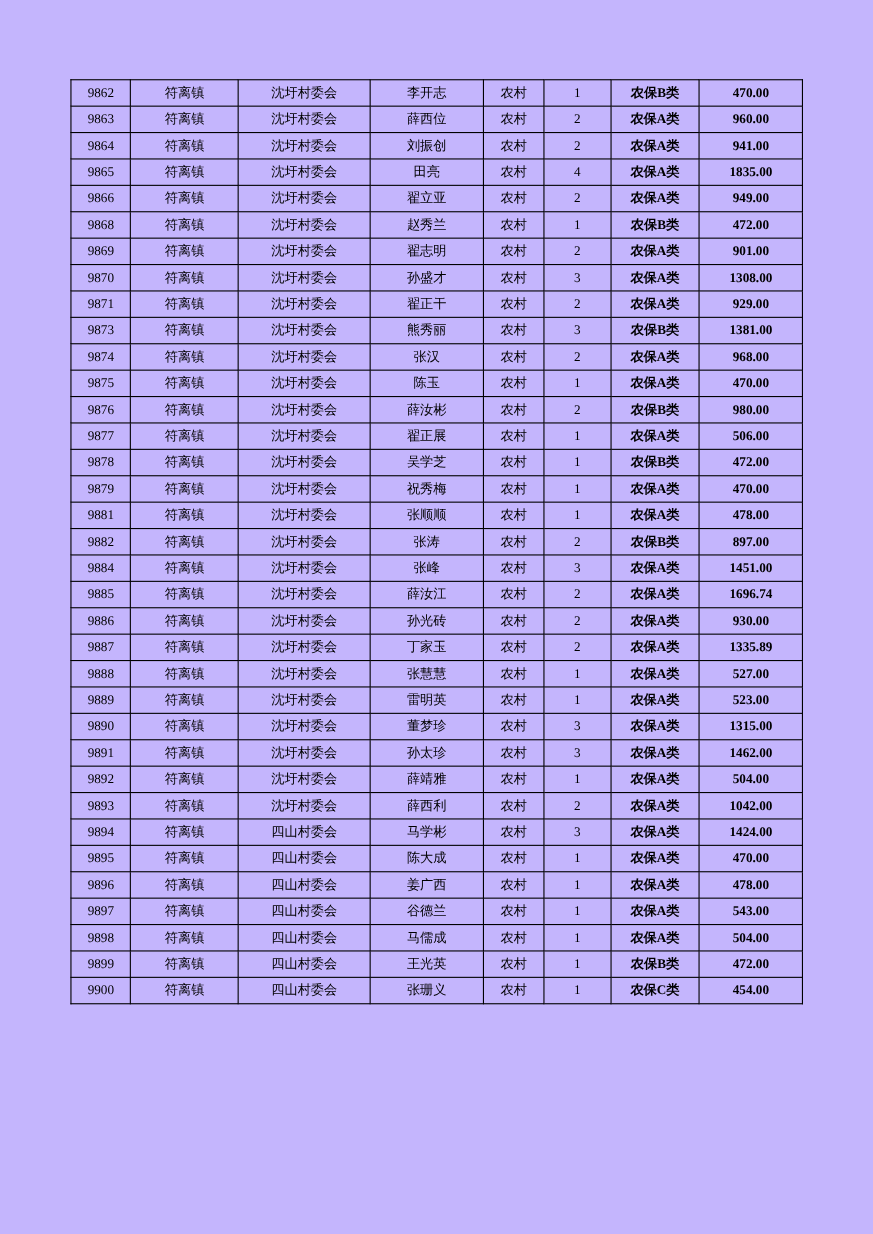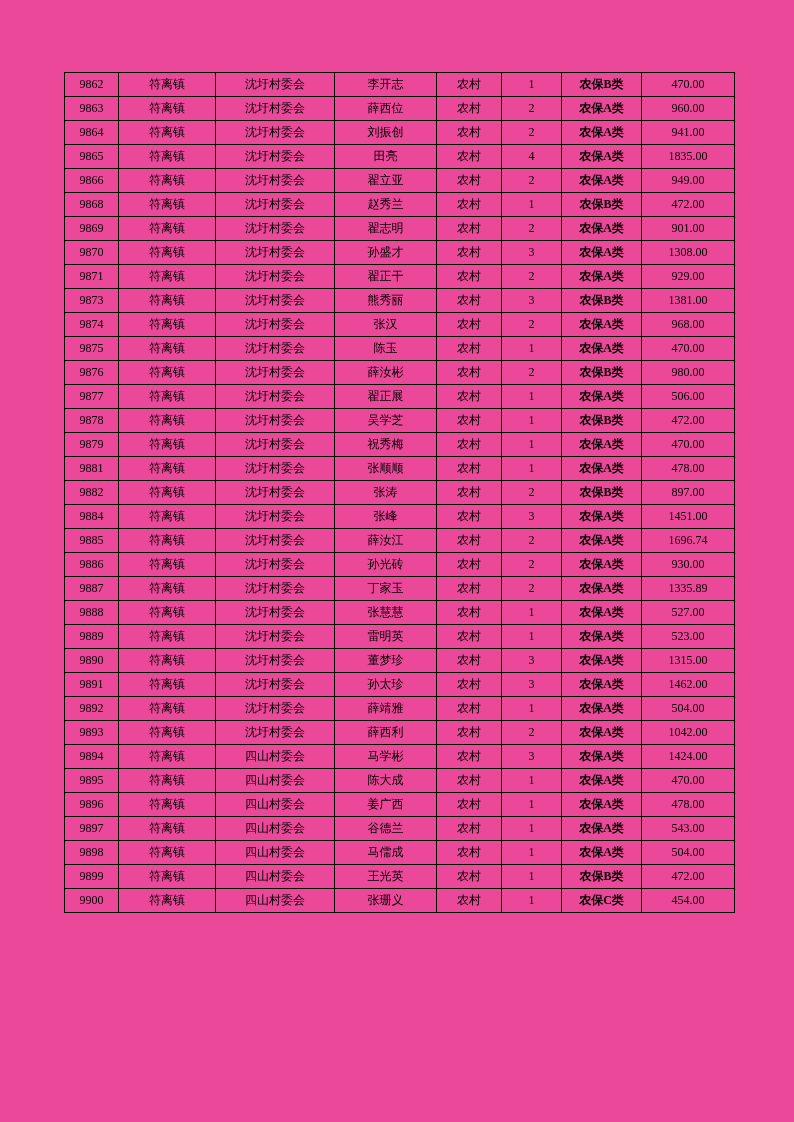--- a/index.html
+++ b/index.html
@@ -4,21 +4,21 @@
 <style>
   html, body {
     margin: 0;
     padding: 0;
     background: #ffffff;
   }
   .page {
     position: relative;
     width: 794px;
     height: 1122px;
-    background: #ec4899;
+    background: #c4b5fd;
     font-family: "Liberation Serif", "DejaVu Serif", serif;
     color: #000000;
     overflow: hidden;
   }
   table.sheet {
     position: absolute;
     left: 64px;
     top: 72px;
     border-collapse: collapse;
     table-layout: fixed;
@@ -33,24 +33,24 @@
     white-space: nowrap;
     overflow: hidden;
     padding: 0 2px;
     box-sizing: border-box;
   }
   
   td.col-0 { width: 54px; }
   td.col-1 { width: 97px; }
   td.col-2 { width: 119px; }
   td.col-3 { width: 102px; }
-  td.col-4 { width: 65px; }
+  td.col-4 { width: 55px; }
   td.col-5 { width: 60px; }
   td.col-6 { width: 80px; font-weight: bold; }
-  td.col-7 { width: 93px; }
+  td.col-7 { width: 93px; font-weight: bold; }
 </style>
 </head>
 <body>
 
 <div class="page">
   <table class="sheet">
     <tbody>
         <tr>
           <td class="col-0">9862</td>
           <td class="col-1">符离镇</td>

